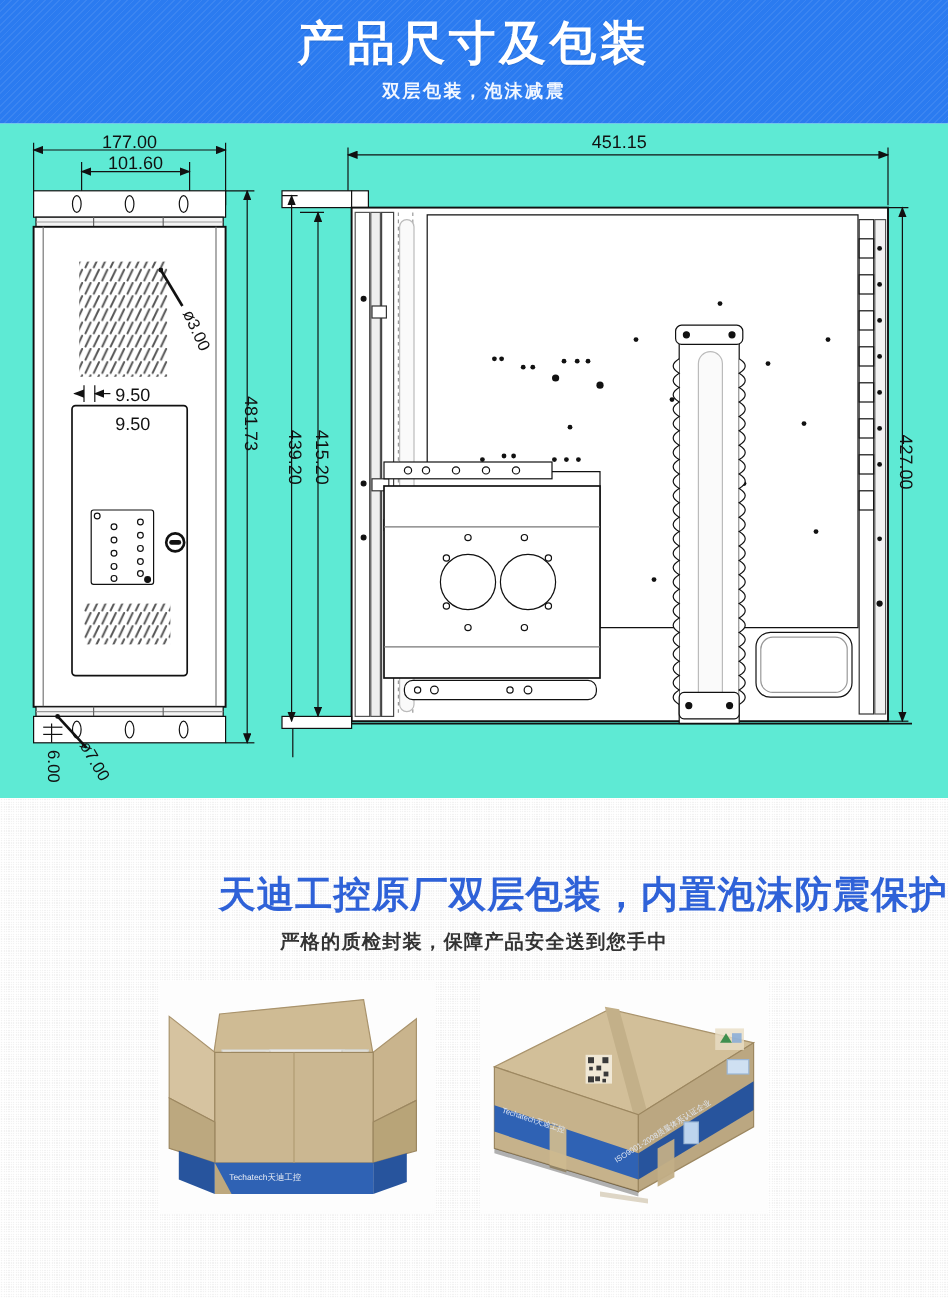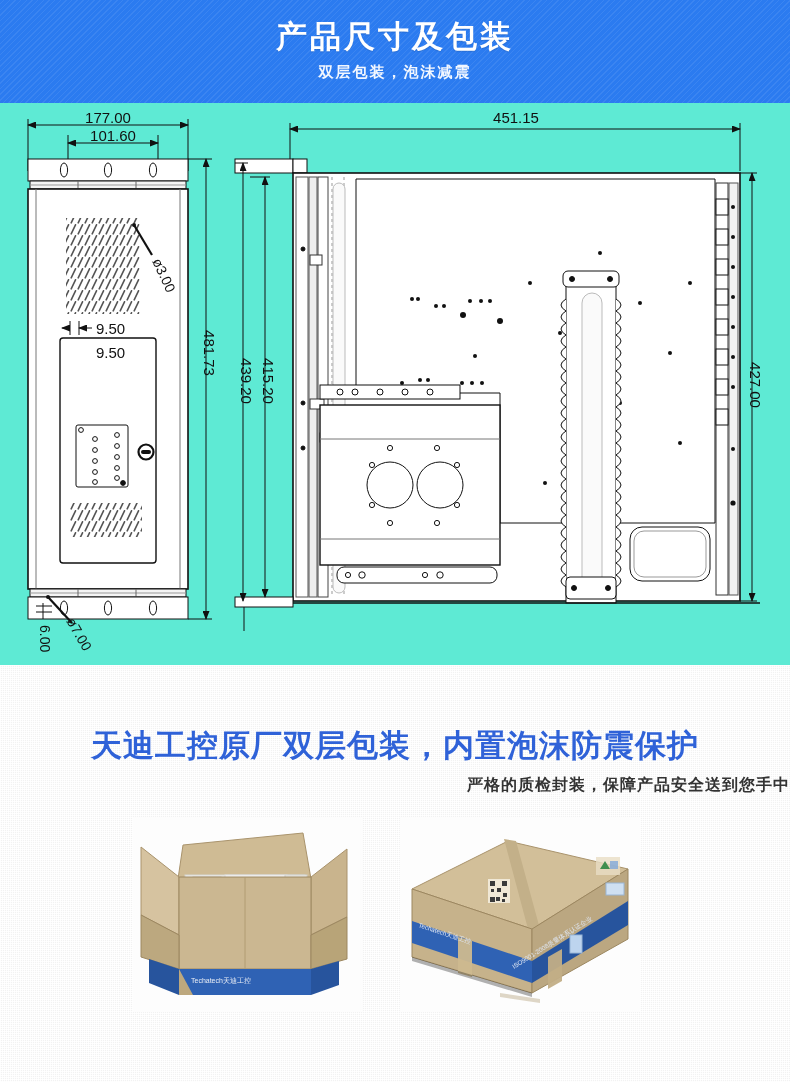--- a/index.html
+++ b/index.html
@@ -21,21 +21,21 @@
         rgba(255,255,255,0.075) 0px,
         rgba(255,255,255,0.075) 1px,
         rgba(0,0,0,0.0) 1px,
         rgba(0,0,0,0.0) 4px);
     overflow:hidden;
     display:flex; flex-direction:column;
     align-items:center; justify-content:center;
   }
   .header-title {
     color:#ffffff;
-    font-size:31px;
+    font-size:39px;
     font-weight:bold;
     letter-spacing:3px;
     line-height:1.05;
     text-shadow:0 1px 1px rgba(0,0,0,0.12);
   }
   .header-sub {
     color:#f2f7ff;
     font-size:15px;
     font-weight:bold;
     letter-spacing:2px;
@@ -64,29 +64,29 @@
     position:relative;
     width:790px; height:417px;
     background:#f2f2f2;
     background-image:
       repeating-linear-gradient(0deg, rgba(255,255,255,0.85) 0 1px, rgba(0,0,0,0) 1px 2px),
       repeating-linear-gradient(90deg, rgba(255,255,255,0.85) 0 1px, rgba(0,0,0,0) 1px 2px);
     overflow:hidden;
   }
   .pack-title {
     position:absolute; left:0; top:60px; width:790px;
-    text-align:center;
+    text-align:right;
     color:#2f62d8;
     font-size:31px;
     font-weight:bold;
     letter-spacing:1px;
   }
   .pack-sub {
     position:absolute; left:0; top:110px; width:790px;
-    text-align:right;
+    text-align:center;
     color:#333333;
     font-size:16px;
     font-weight:bold;
     letter-spacing:1px;
     font-family:"DejaVu Serif", serif;
   }
   .photo { position:absolute; }
   .photo svg { display:block; }
 </style>
 </head>

